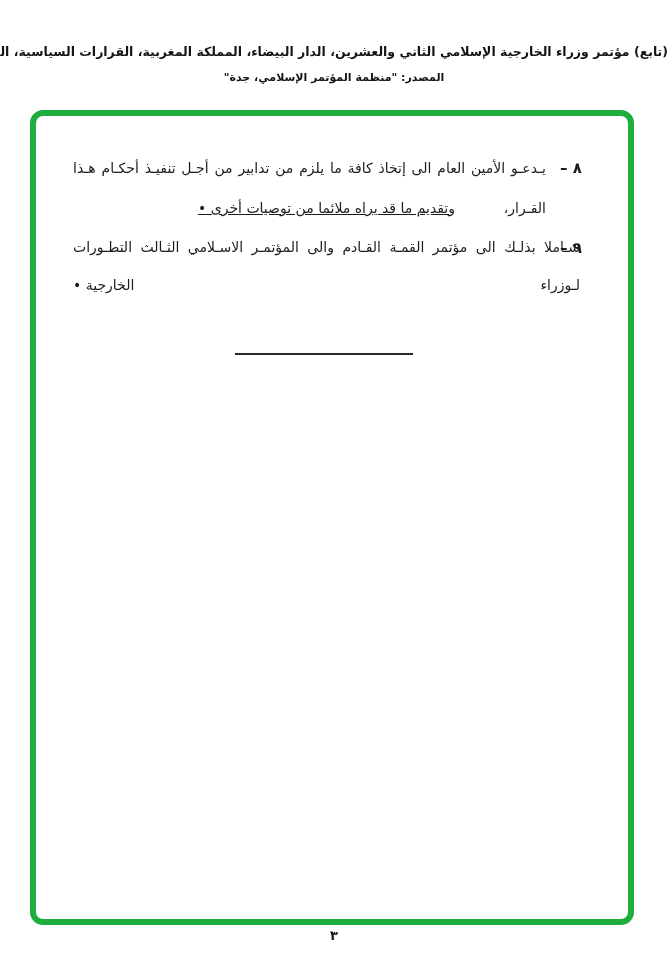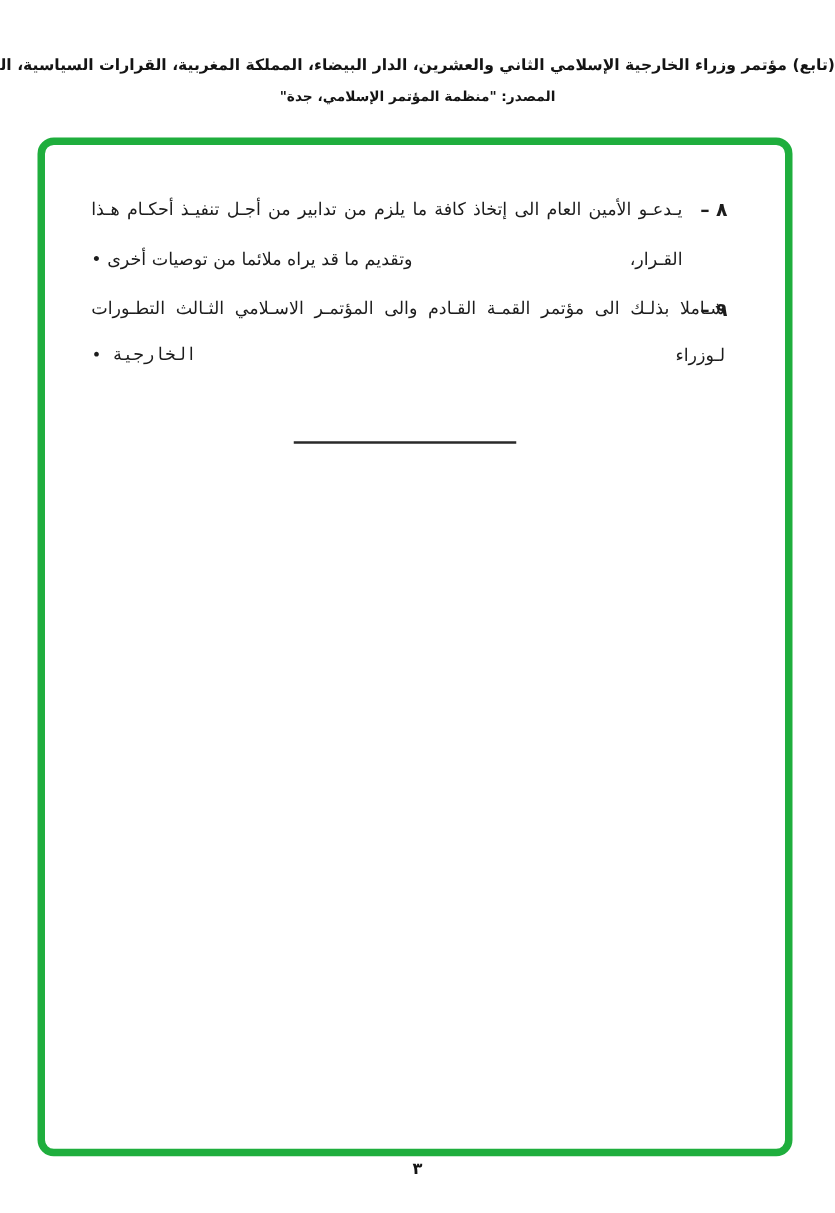--- a/index.html
+++ b/index.html
@@ -54,22 +54,22 @@
     right: -2px; top: 0;
     height: 40px; line-height: 40px;
     font-size: 15px;
     font-weight: bold;
     white-space: nowrap;
   }
   .ln { line-height: 40px; height: 40px; white-space: nowrap; }
   .item9 .ln { line-height: 38px; height: 38px; }
   .just { text-align: justify; text-align-last: justify; white-space: normal; }
   .first { padding-right: 34px; }
-  .alignR { text-align: left; }
-  .alignL { text-align: left; font-family: Liberation Mono, monospace; }
+  .alignR { text-align: center; text-decoration: underline; }
+  .alignL { text-align: left; }
   .divider {
     position: absolute;
     left: 235px; top: 353px;
     width: 178px; height: 2px;
     background: #2a2a2a;
   }
   .page-number {
     position: absolute;
     top: 928px; left: 0; width: 668px;
     text-align: center;

